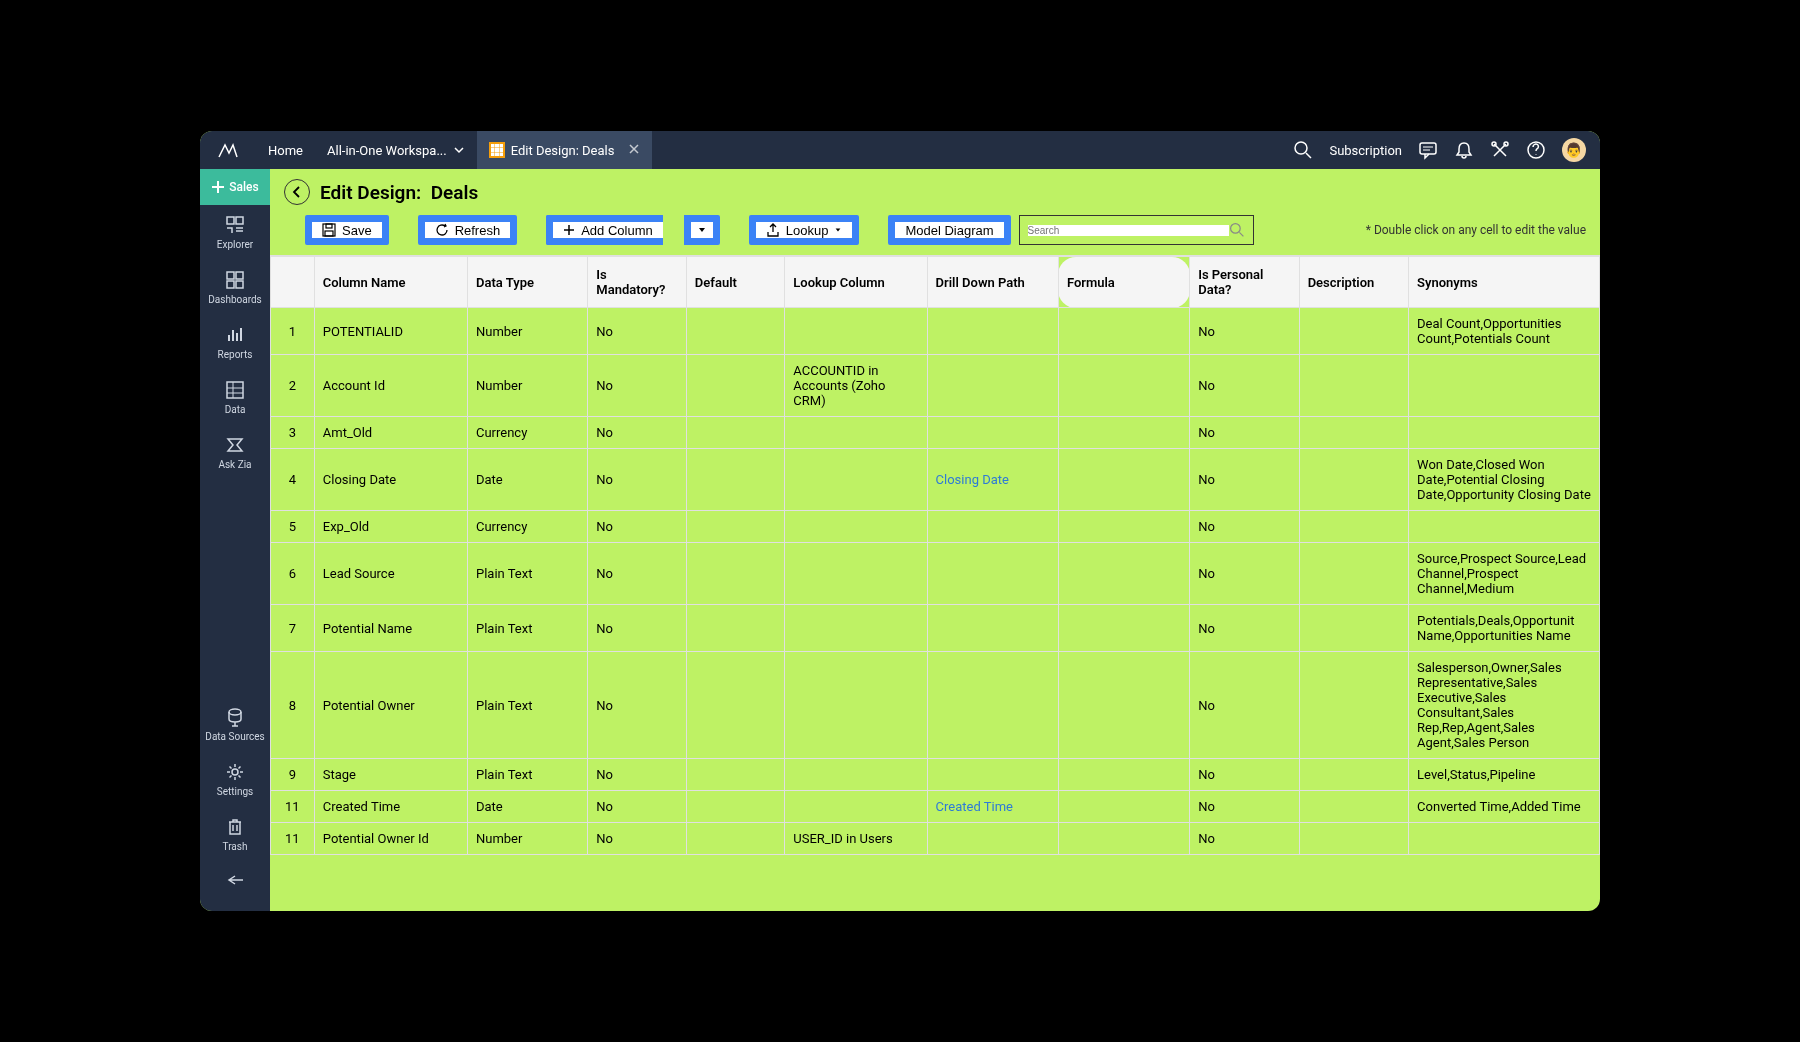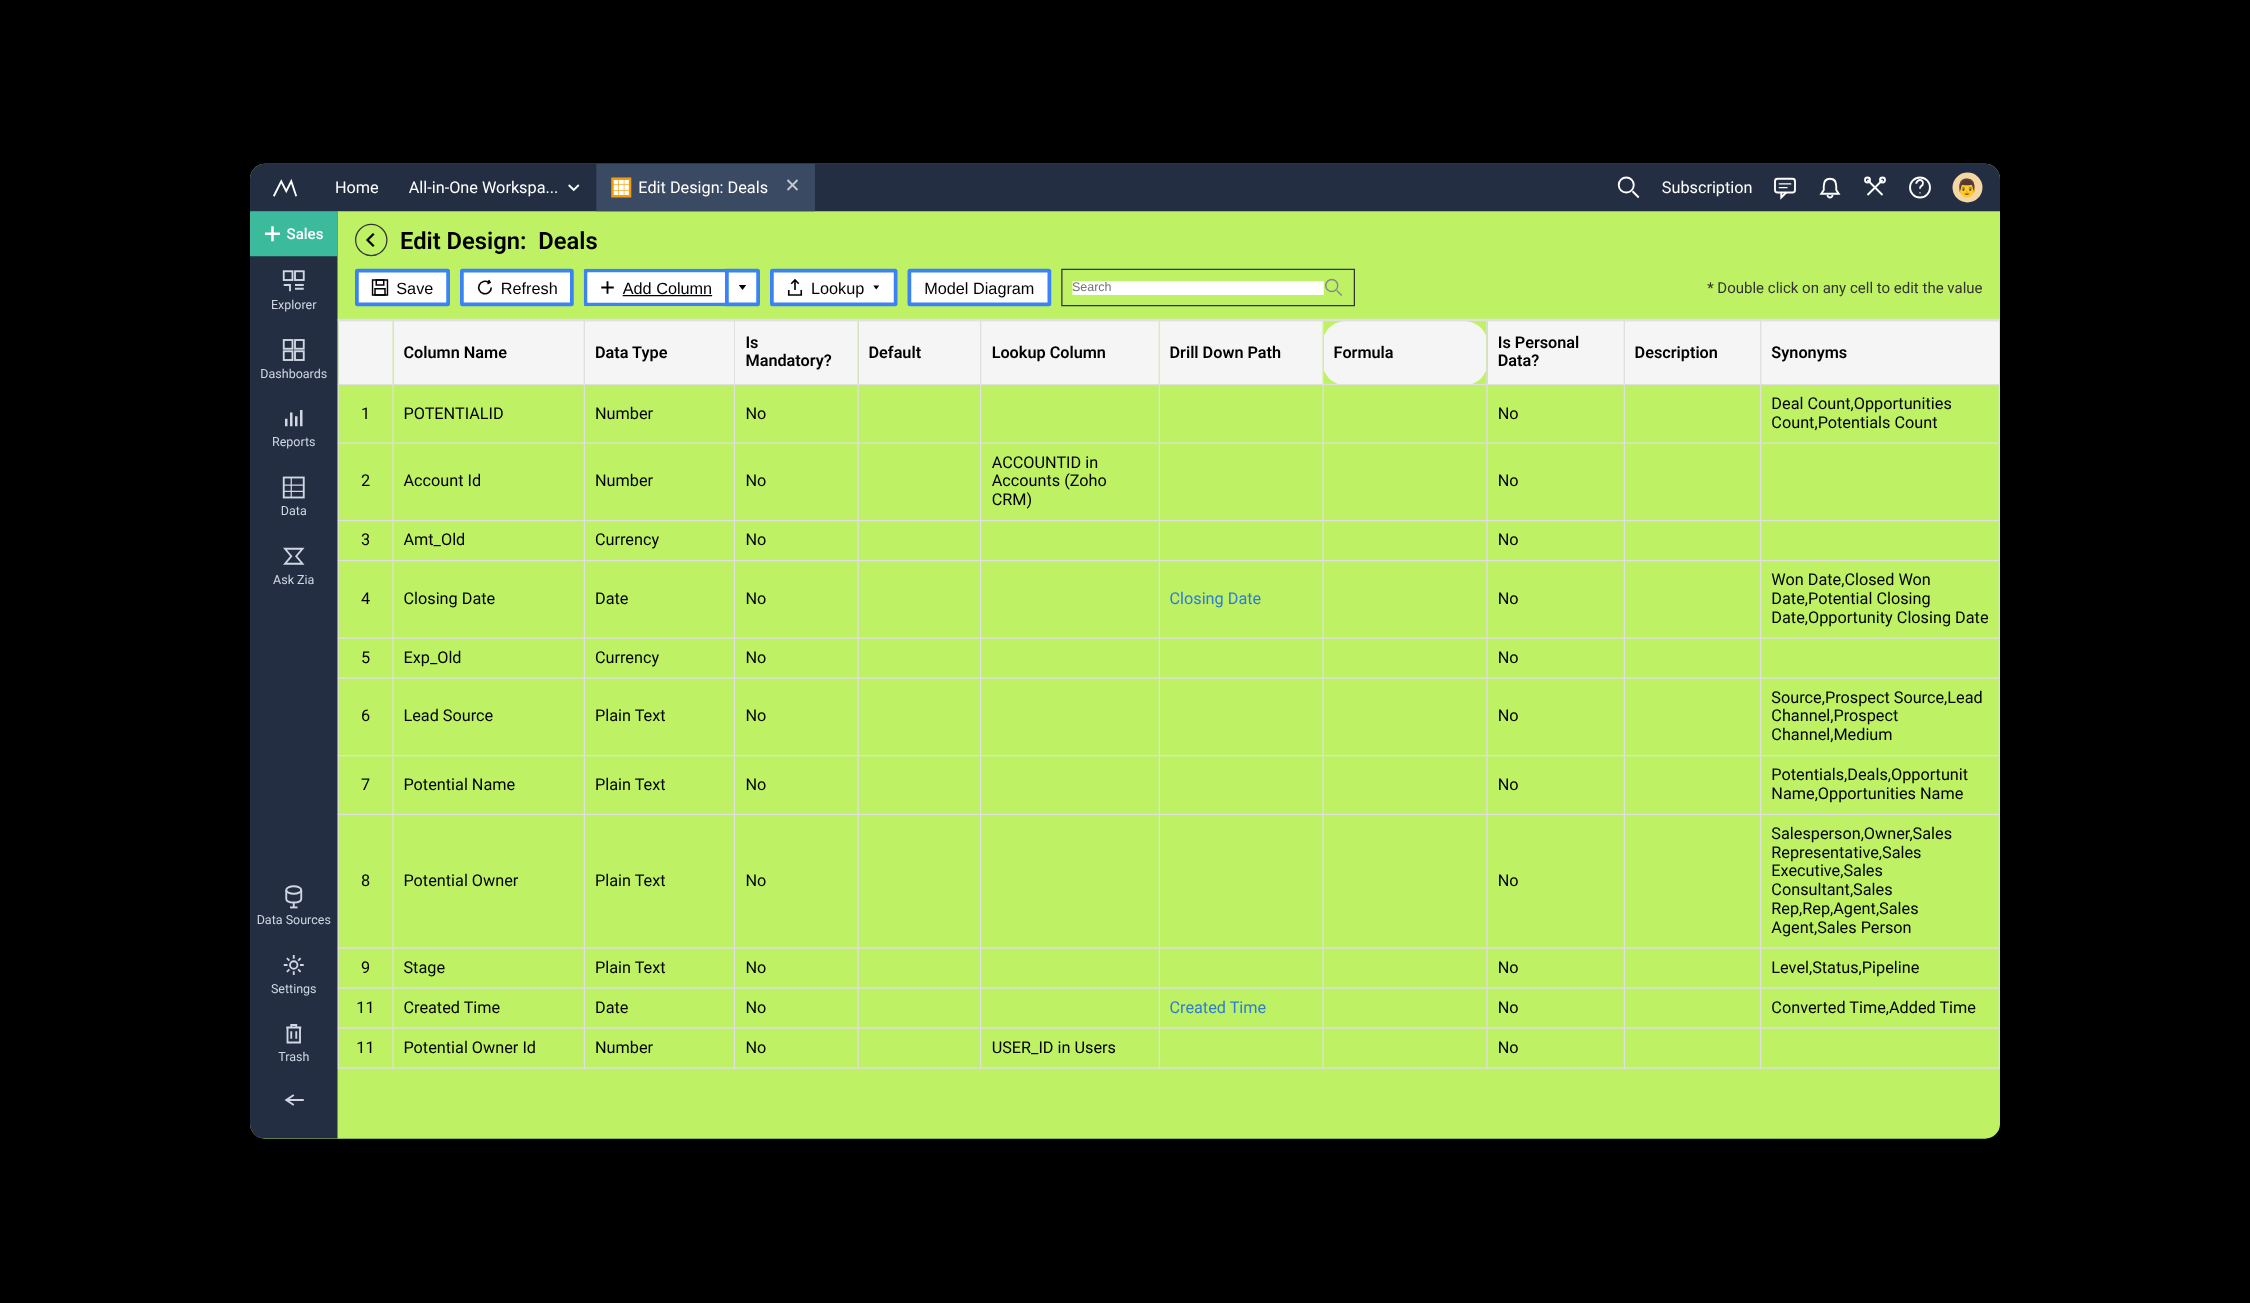--- a/index.html
+++ b/index.html
@@ -162,35 +162,36 @@
   font-size: 19px;
   font-weight: 600;
 }
 .toolbar {
   display: flex;
   align-items: center;
   gap: 8px;
   padding: 0 14px 10px;
 }
 .btn {
-  border: 3px solid #3b82f6;
+  border: 7px solid #3b82f6;
   background: #fff;
   padding: 6px 10px;
   font-size: 13px;
   display: flex;
   align-items: center;
   gap: 6px;
   cursor: pointer;
   border-radius: 2px;
   height: 30px;
+  margin-left: 21px;
 }
 .btn-group {
   display: flex;
 }
-.btn-group .btn:first-child { border-right: none; border-top-right-radius: 0; border-bottom-right-radius: 0; text-decoration: underline; }
+.btn-group .btn:first-child { border-right: none; border-top-right-radius: 0; border-bottom-right-radius: 0; }
 .btn-group .btn:last-child { border-top-left-radius: 0; border-bottom-left-radius: 0; padding: 6px 6px; }
 .search-box {
   border: 1px solid #333;
   display: flex;
   align-items: center;
   height: 30px;
   width: 235px;
   padding: 0 8px;
 }
 .search-box input {

